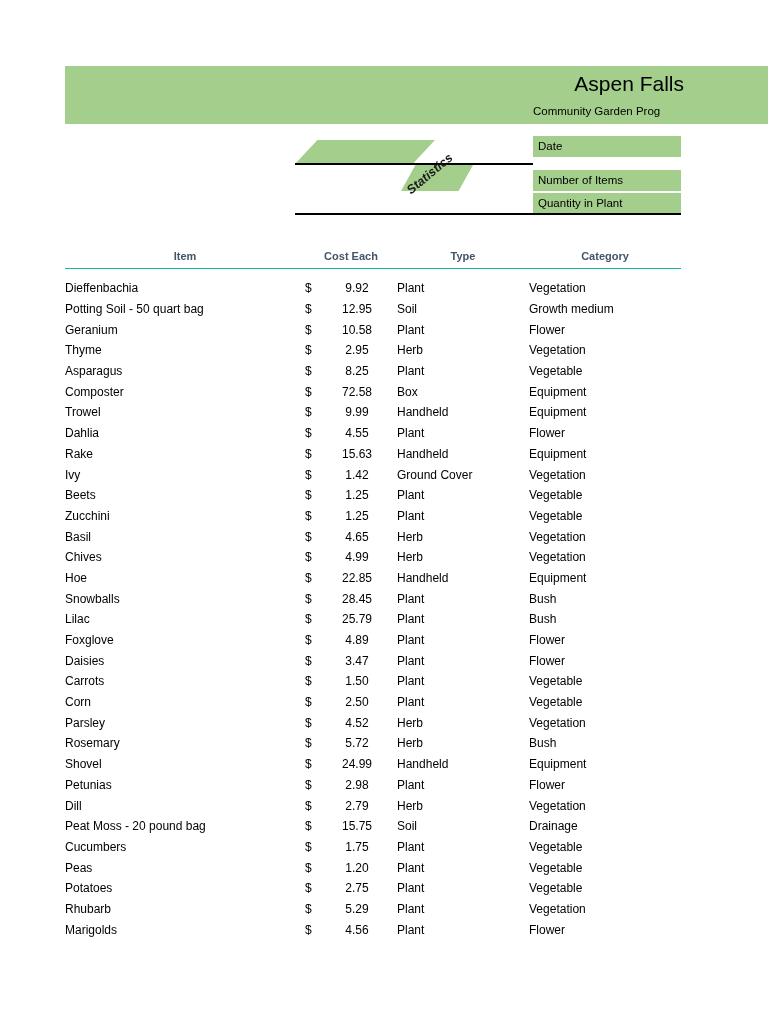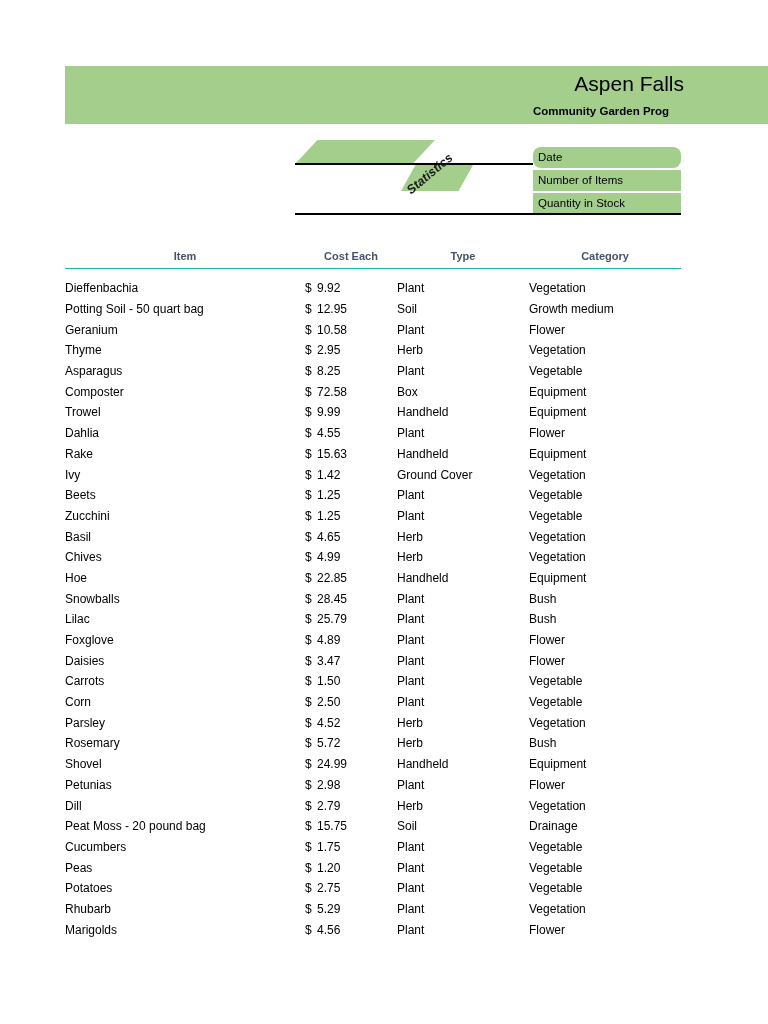--- a/index.html
+++ b/index.html
@@ -42,21 +42,20 @@
     position: absolute;
     left: 533px;
     top: 103px;
     width: 151px;
     height: 16px;
     font-size: 11.5px;
     line-height: 16px;
     color: #000000;
     white-space: nowrap;
     overflow: hidden;
-    font-weight: bold;
   }
 
   
   .shape-back {
     position: absolute;
     left: 295px;
     top: 140px;
     width: 140px;
     height: 24px;
     background: #A4CE8C;
@@ -104,21 +103,21 @@
     left: 533px;
     width: 148px;
     height: 21px;
     background: #A4CE8C;
     font-size: 11.5px;
     line-height: 21px;
     padding-left: 5px;
     box-sizing: border-box;
     color: #000000;
   }
-  .stat-box.s1 { top: 147px; border-radius: 8px; }
+  .stat-box.s1 { top: 136px; }
   .stat-box.s2 { top: 170px; }
   .stat-box.s3 { top: 193px; }
 
   
   table.sheet {
     position: absolute;
     left: 65px;
     top: 244px;
     width: 616px;
     border-collapse: collapse;
@@ -145,21 +144,21 @@
   table.sheet td {
     height: 20.7px;
     padding: 0;
     vertical-align: middle;
     white-space: nowrap;
     overflow: hidden;
   }
   table.sheet tbody tr:first-child td { padding-top: 9px; }
   td.col-item     { text-align: left;  padding-left: 2px; }
   td.col-currency { text-align: left;  }
-  td.col-cost     { text-align: left; }
+  td.col-cost     { text-align: center; }
   td.col-type     { text-align: left;  padding-left: 6px; margin-left: 13px; }
   td.col-category { text-align: left;  padding-left: 6px; }
 
   
   .footer-bar {
     position: absolute;
     left: 65px;
     top: 1006px;
     width: 703px;
     height: 18px;
@@ -174,21 +173,21 @@
   <div class="banner"></div>
   <div class="banner-title">Aspen Falls</div>
   <div class="banner-subtitle">Community Garden Prog</div>
 
   <div class="shape-back"></div>
   <div class="rule-top"></div>
   <div class="shape-front"></div>
   <div class="stats-label">Statistics</div>
   <div class="stat-box s1">Date</div>
   <div class="stat-box s2">Number of Items</div>
-  <div class="stat-box s3">Quantity in Stock</div>
+  <div class="stat-box s3">Quantity in Plant</div>
   <div class="rule-bottom"></div>
 
   <table class="sheet">
     <colgroup>
       <col class="c-item">
       <col class="c-currency">
       <col class="c-cost">
       <col class="c-type">
       <col class="c-category">
     </colgroup>

